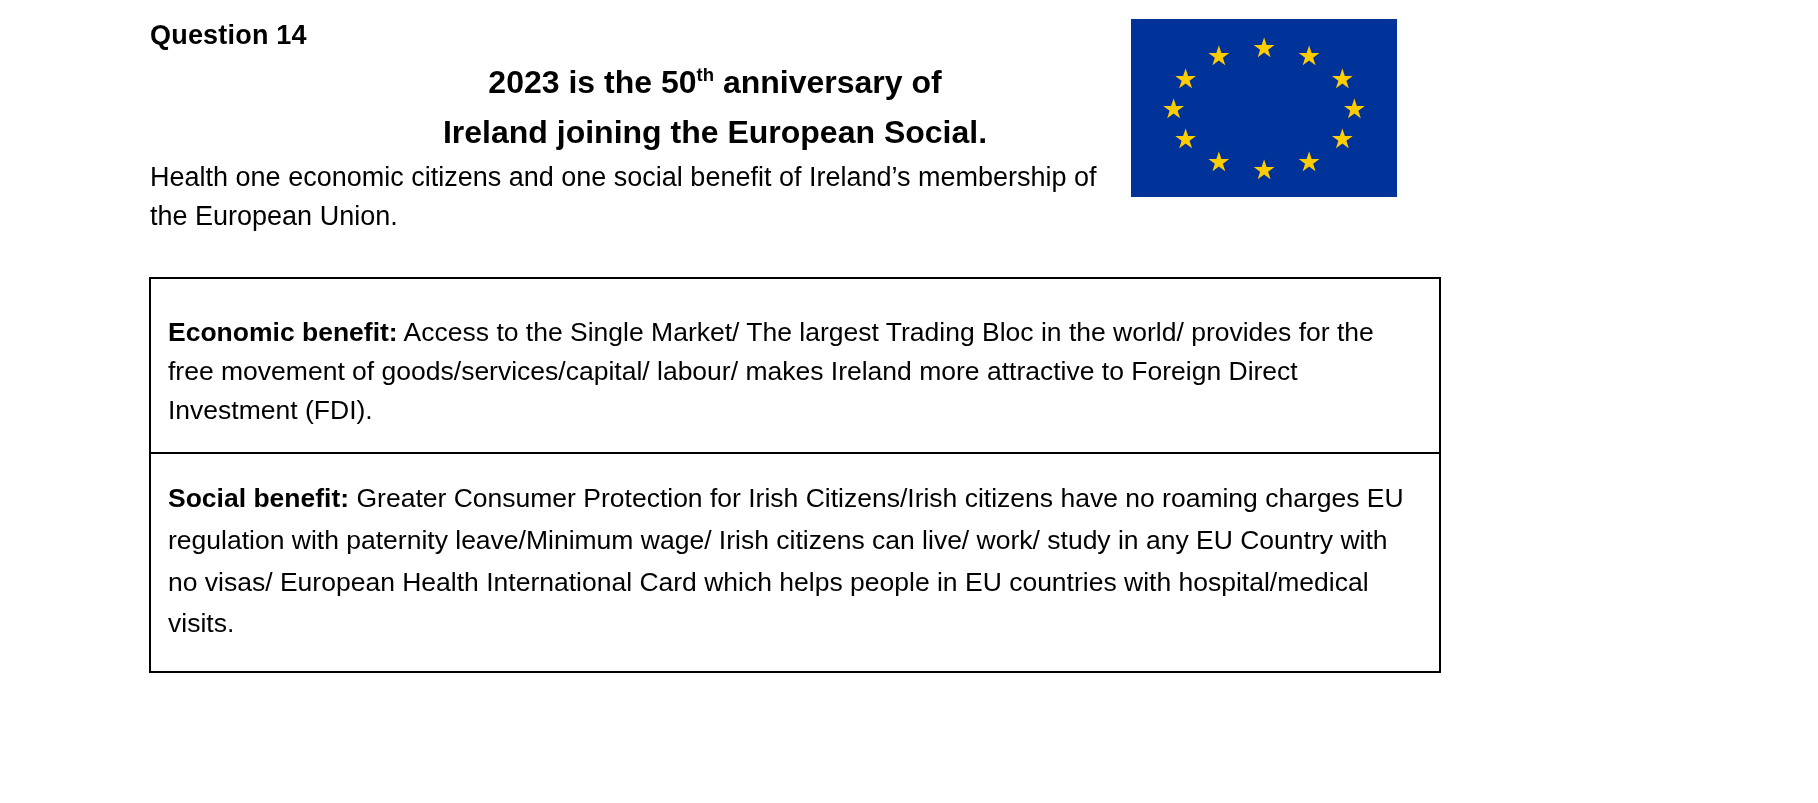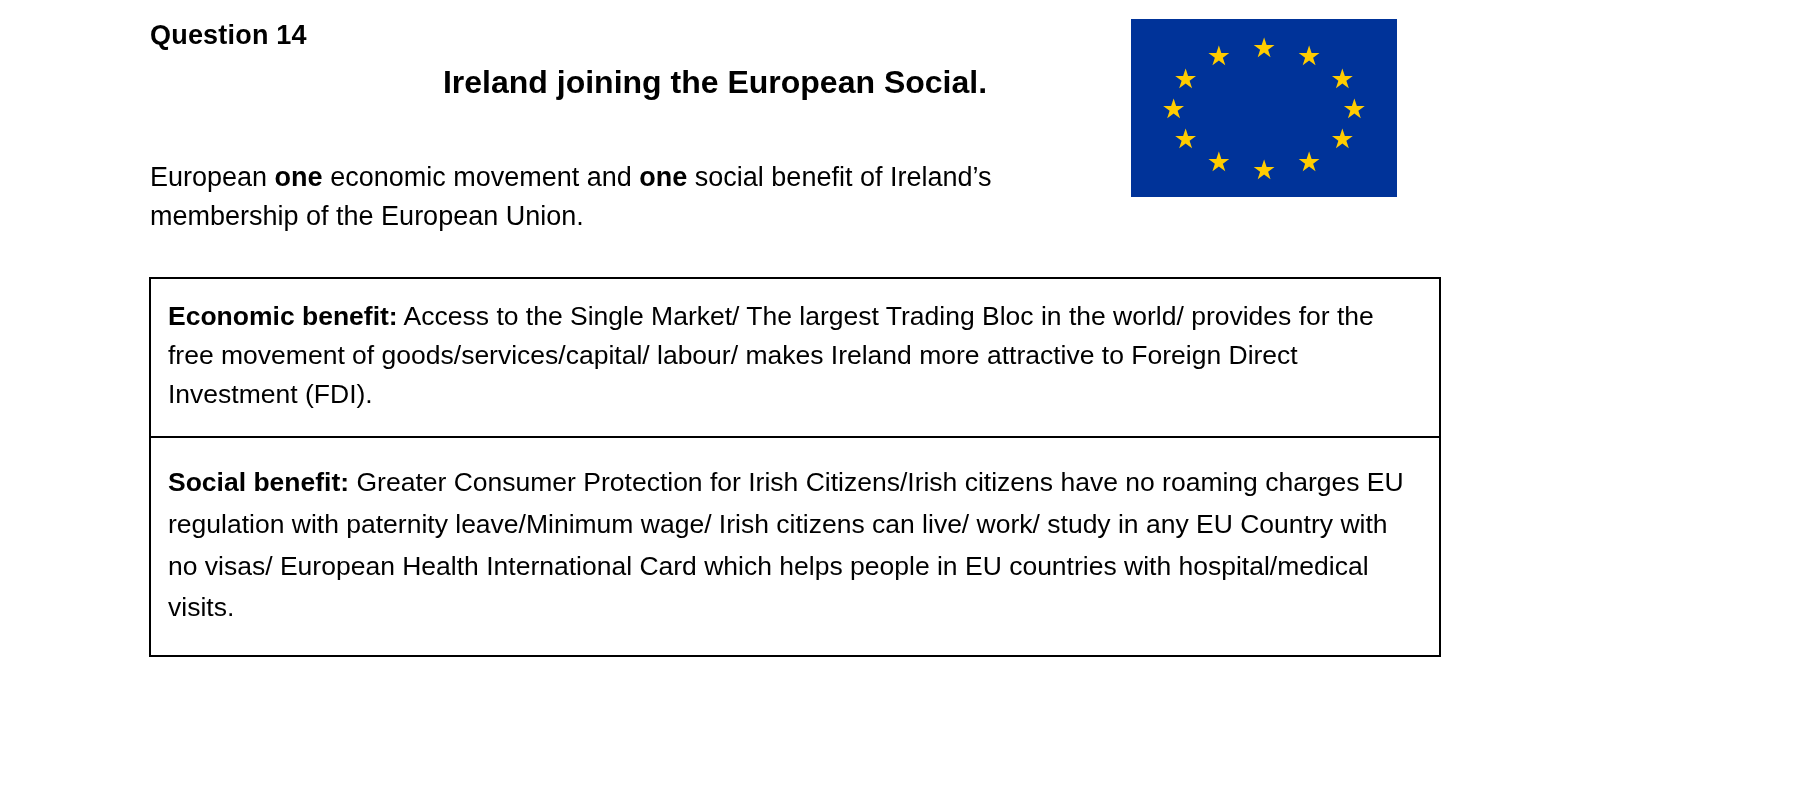--- a/index.html
+++ b/index.html
@@ -56,21 +56,21 @@
   
   .instruction {
     position: absolute;
     left: 150px;
     top: 158px;
     width: 960px;
     font-size: 27px;
     line-height: 1.45;
   }
   .instruction b {
-    font-weight: bold;
+    font-weight: normal;
   }
 
   
   .flag {
     position: absolute;
     left: 1131px;
     top: 19px;
     width: 266px;
     height: 178px;
     background: #003399;
@@ -89,21 +89,21 @@
     position: absolute;
     left: 149px;
     top: 277px;
     width: 1292px;
     border: 2px solid #000000;
     box-sizing: border-box;
     background: #ffffff;
   }
   .answer-row {
     box-sizing: border-box;
-    padding: 18px 17px 22px 17px;
+    padding: 34px 17px 22px 17px;
     font-size: 26.5px;
     line-height: 1.47;
   }
   .answer-row.first {
     border-bottom: 2px solid #000000;
     min-height: 146px;
   }
   .answer-row.second {
     padding-top: 24px;
     padding-bottom: 26px;
@@ -116,24 +116,25 @@
   }
 </style>
 </head>
 <body>
 
 <div class="page">
 
   <div class="question-number">Question 14</div>
 
   <div class="heading">
+    <span class="line"><span>2023 is the 50</span><sup>th</sup><span> anniversary of</span></span>
     <span class="line">Ireland joining the European Social.</span>
   </div>
 
-  <div class="instruction"><span>European </span><b>one</b><span> economic movement and </span><b>one</b><span> social benefit of Ireland’s membership of the European Union.</span></div>
+  <div class="instruction"><span>Health </span><b>one</b><span> economic citizens and </span><b>one</b><span> social benefit of Ireland’s membership of the European Union.</span></div>
 
   <div class="flag">
     <span class="star-glyph" style="left:50%; top:16%;">★</span>
     <span class="star-glyph" style="left:67%; top:20.5%;">★</span>
     <span class="star-glyph" style="left:79.5%; top:33%;">★</span>
     <span class="star-glyph" style="left:84%; top:50%;">★</span>
     <span class="star-glyph" style="left:79.5%; top:67%;">★</span>
     <span class="star-glyph" style="left:67%; top:79.5%;">★</span>
     <span class="star-glyph" style="left:50%; top:84%;">★</span>
     <span class="star-glyph" style="left:33%; top:79.5%;">★</span>

